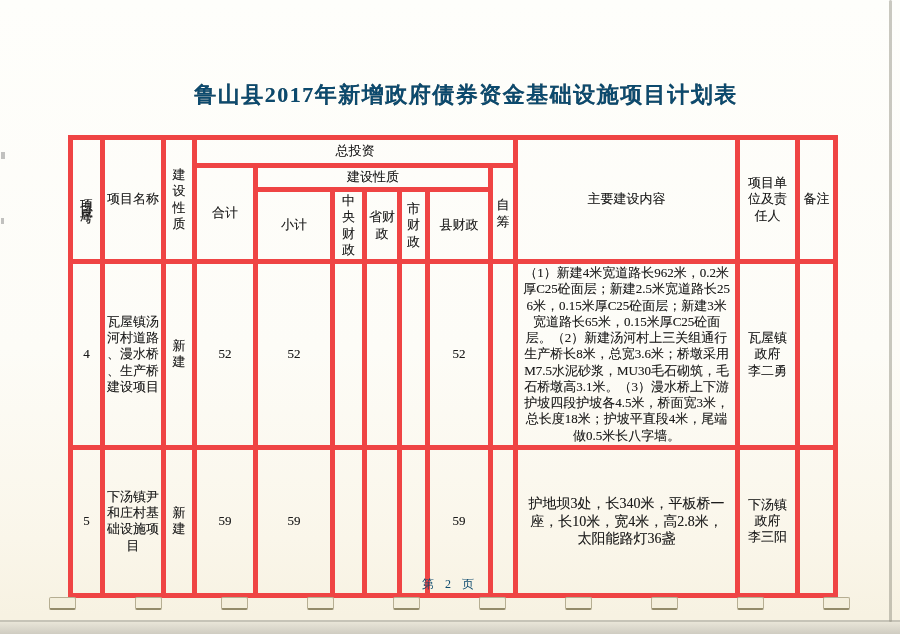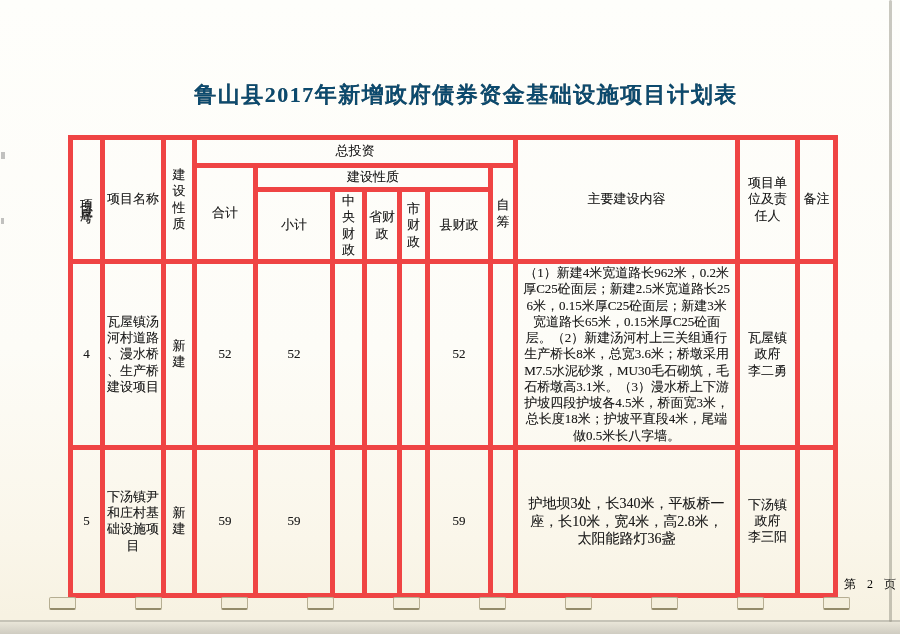--- a/index.html
+++ b/index.html
@@ -70,21 +70,21 @@
     text-align: center;
     text-align-last: center;
     font-size: 14px;
     padding: 0 6px;
   }
   td.person-cell { white-space: pre-line; font-size: 12.5px; line-height: 1.5; }
   td.wrap4 { word-break: break-all; }
 
   .footer-page {
     position: absolute; left: 0; top: 576px; width: 900px;
-    text-align: right; font-size: 12px; letter-spacing: 4px; color: #000000;
+    text-align: center; font-size: 12px; letter-spacing: 4px; color: #0c4a6e;
   }
 
   .binder-hole {
     position: absolute; top: 597px; width: 27px; height: 13px;
     background: #f4efdc;
     border: 1px solid #b6ae92;
     border-bottom: 2px solid #938b69;
     border-radius: 2px;
   }
   .bottom-line {

